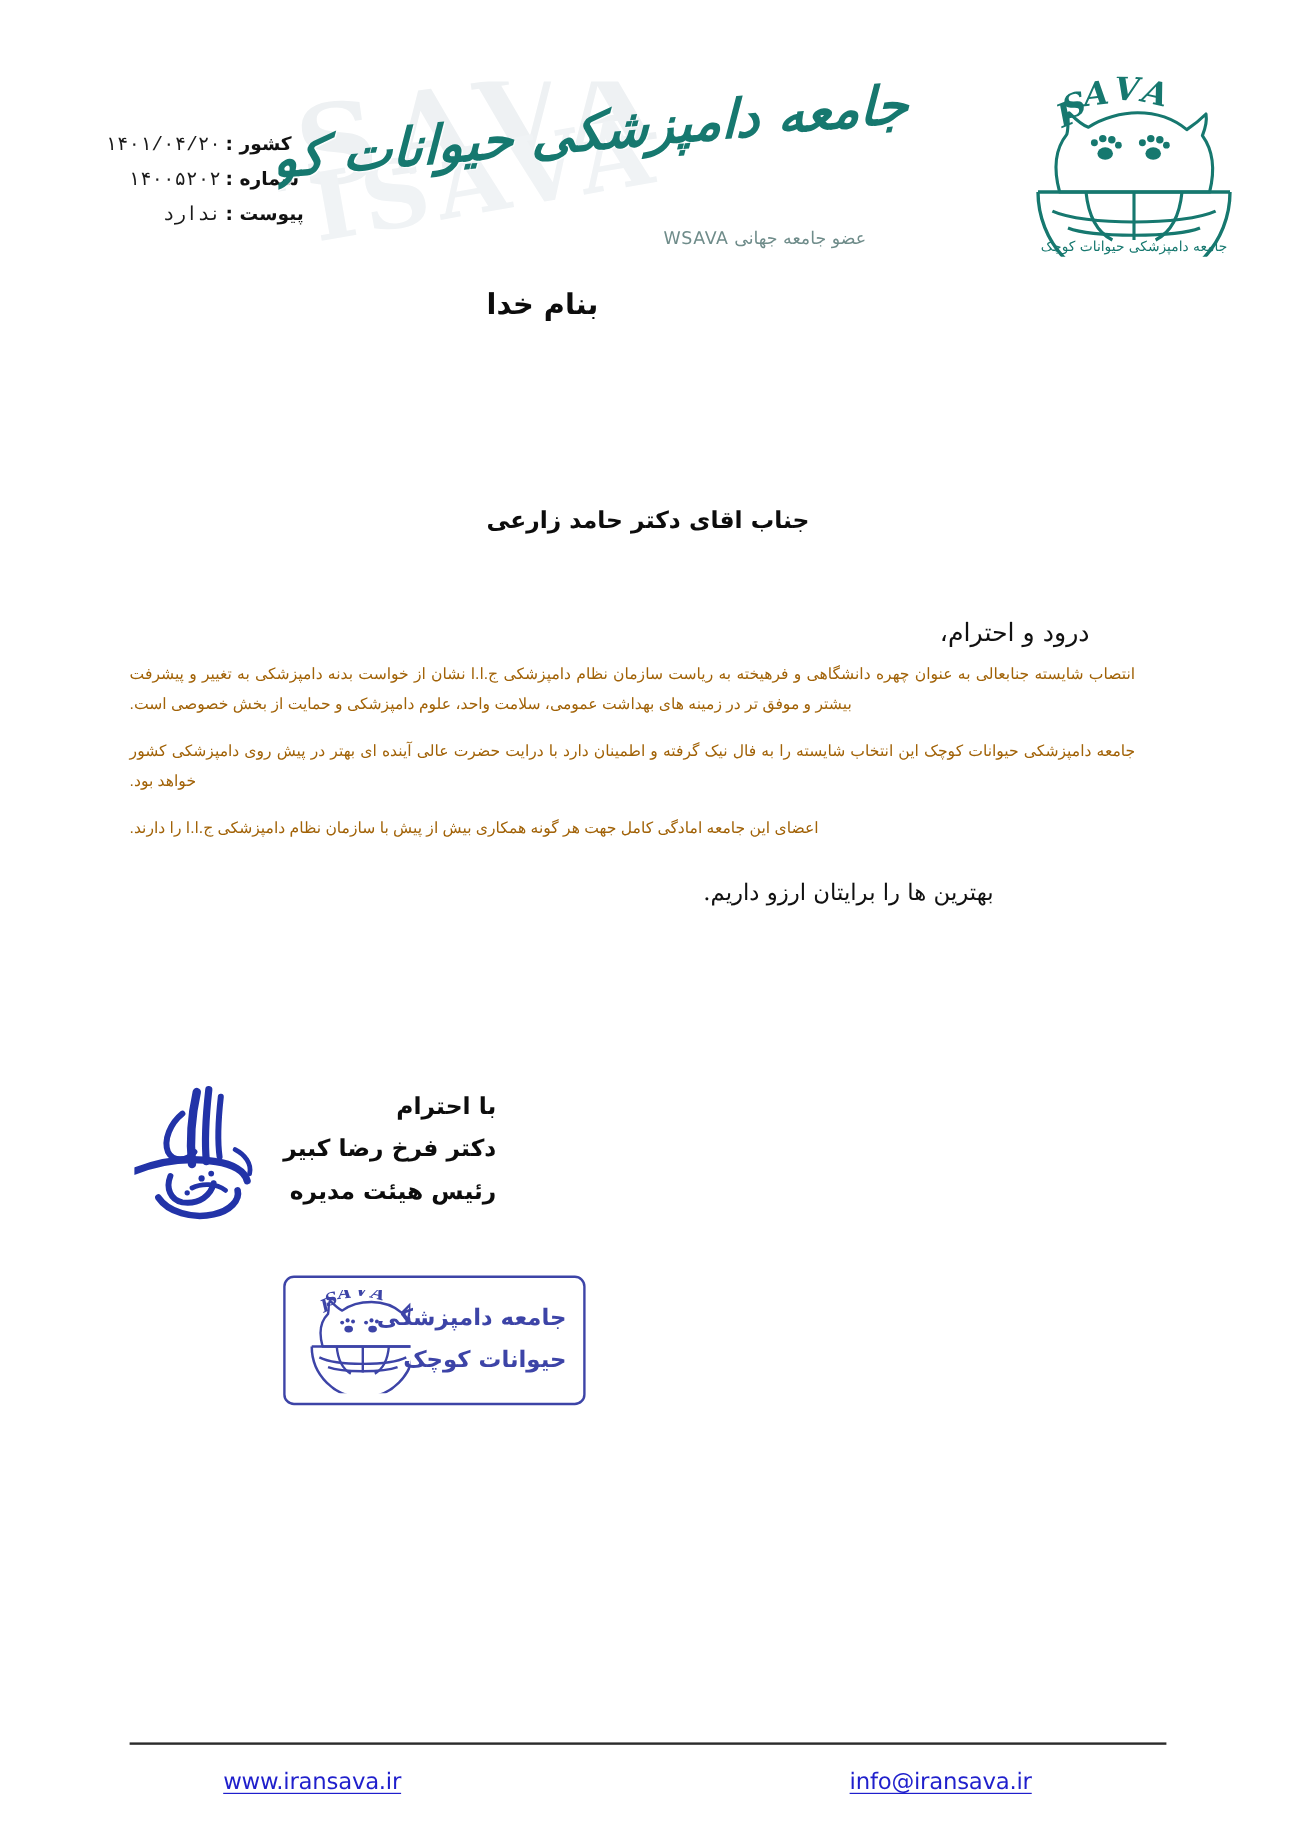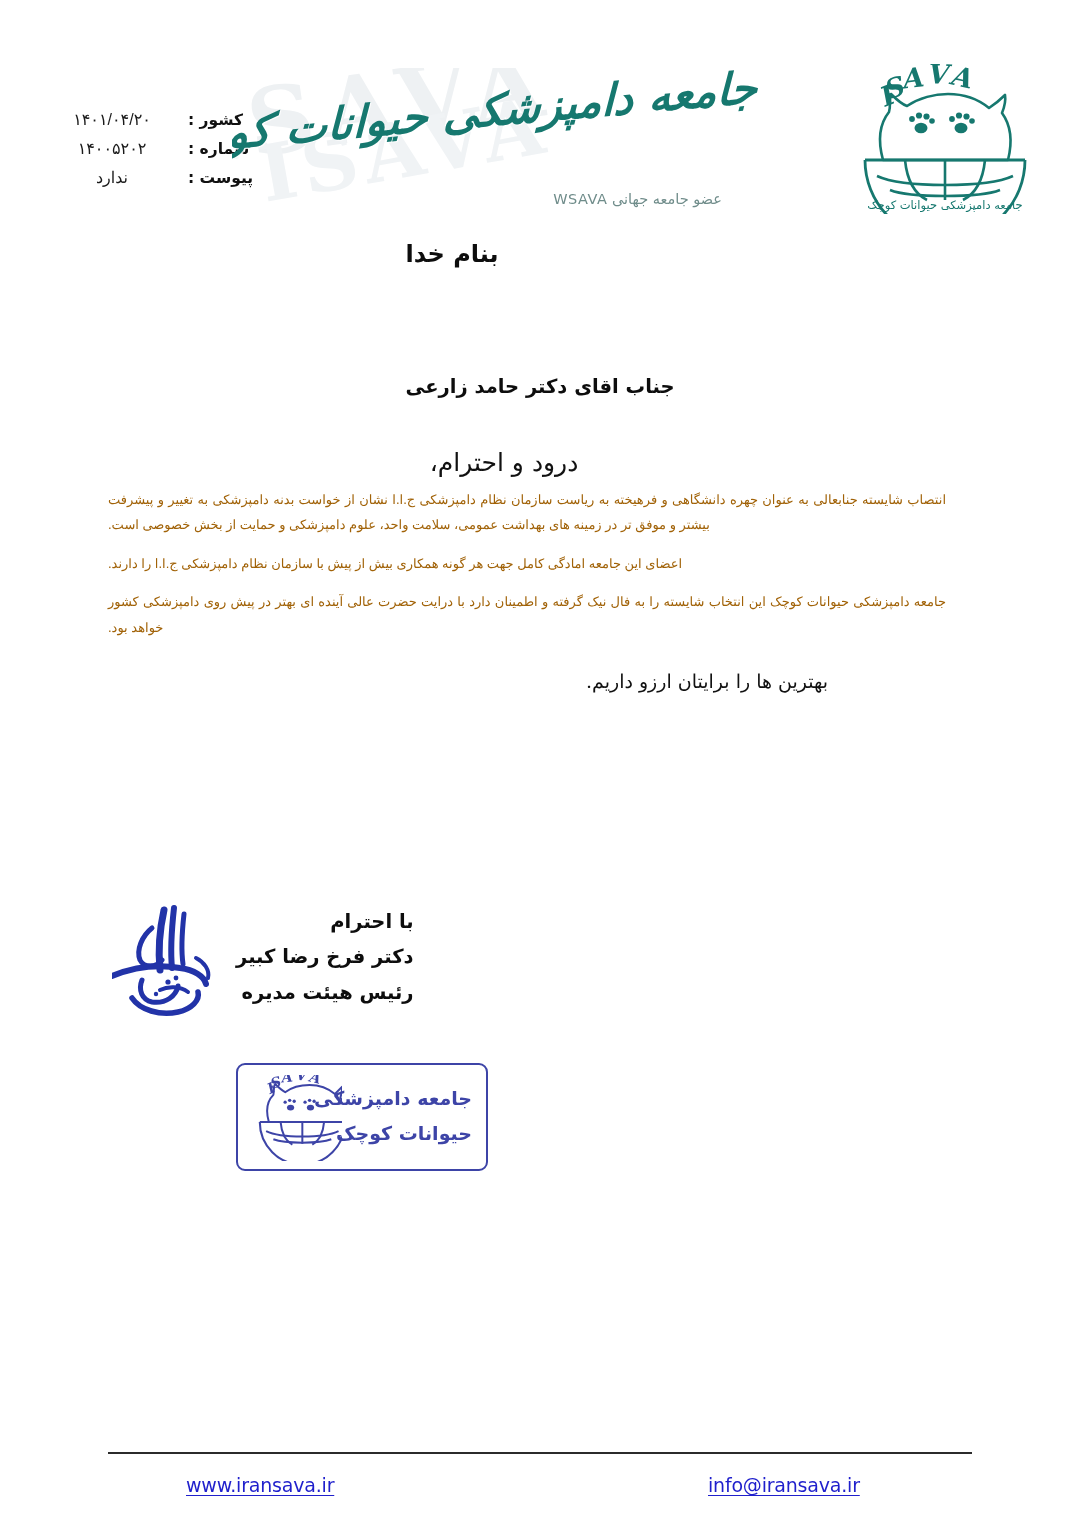--- a/index.html
+++ b/index.html
@@ -49,25 +49,25 @@
     font-family: "DejaVu Sans", sans-serif;
     font-weight: bold;
     font-size: 15.5px;
     color: #111111;
     width: 72px;
     text-align: left;
     flex: none;
     letter-spacing: -0.2px;
   }
   .meta-value {
-    font-family: Liberation Sans, sans-serif;
+    font-family: Liberation Mono, monospace;
     font-size: 16px;
     color: #1a1a1a;
     flex: 1;
-    text-align: center;
+    text-align: right;
     padding-right: 4px;
     letter-spacing: 0.4px;
   }
 
   
   .masthead {
     position: absolute;
     top: 10px;
     left: 232px;
     width: 530px;
@@ -175,27 +175,28 @@
     text-align: right;
   }
   .addressee {
     font-family: "DejaVu Sans", sans-serif;
     font-weight: bold;
     font-size: 19.5px;
     color: #0d0d0d;
     line-height: 1.75;
     text-align: center;
     letter-spacing: -0.3px;
+    margin-top: 47px;
   }
   .salutation {
-    margin-top: 44px;
+    margin-top: 64px;
     font-family: "DejaVu Serif", serif;
-    font-size: 25px;
+    font-size: 21px;
     color: #111111;
-    text-align: center;
+    text-align: right;
     padding-right: 72px;
   }
   .para {
     margin-top: 10px;
     font-family: Liberation Sans, sans-serif;
     font-size: 13px;
     color: #a16207;
     line-height: 1.95;
     text-align: justify;
     text-align-last: left;
@@ -376,22 +377,22 @@
   </div>
 
   <div class="invocation">بنام خدا</div>
 
   <div class="body-area">
     <div class="addressee">جناب اقای دکتر حامد زارعی</div>
 
     <div class="salutation">درود و احترام،</div>
 
     <p class="para">انتصاب شایسته جنابعالی به عنوان چهره دانشگاهی و فرهیخته به ریاست سازمان نظام دامپزشکی ج.ا.ا نشان از خواست بدنه دامپزشکی به تغییر و پیشرفت بیشتر و موفق تر در زمینه های بهداشت عمومی، سلامت واحد، علوم دامپزشکی و حمایت از بخش خصوصی است.</p>
+    <p class="para">جامعه دامپزشکی حیوانات کوچک این انتخاب شایسته را به فال نیک گرفته و اطمینان دارد با درایت حضرت عالی آینده ای بهتر در پیش روی دامپزشکی کشور خواهد بود.</p>
     <p class="para">اعضای این جامعه امادگی کامل جهت هر گونه همکاری بیش از پیش با سازمان نظام دامپزشکی ج.ا.ا را دارند.</p>
-    <p class="para">جامعه دامپزشکی حیوانات کوچک این انتخاب شایسته را به فال نیک گرفته و اطمینان دارد با درایت حضرت عالی آینده ای بهتر در پیش روی دامپزشکی کشور خواهد بود.</p>
 
     <div class="closing">بهترین ها را برایتان ارزو داریم.</div>
   </div>
 
   <div class="sign-area">
     <div class="sign-ink">
       <svg width="120" height="120" viewBox="0 0 120 120">
         <g fill="none" stroke="#2233a8" stroke-linecap="round" stroke-linejoin="round">
           <path d="M52 12 C48 30 46 52 48 72" stroke-width="7"></path>
           <path d="M62 10 C60 28 58 50 60 70" stroke-width="6"></path>

